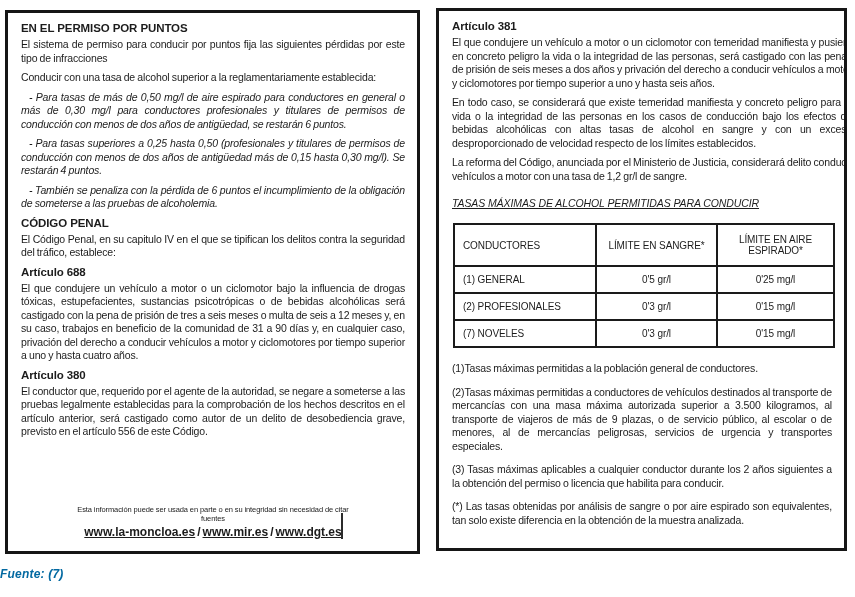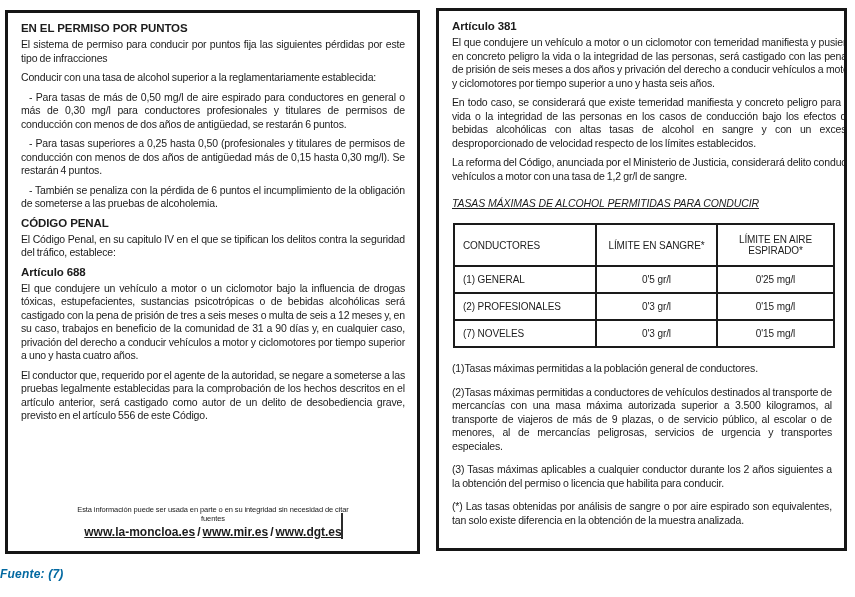--- a/index.html
+++ b/index.html
@@ -32,21 +32,21 @@
     letter-spacing: -0.1px;
   }
   .panel p {
     font-size: 10.5px;
     line-height: 13.5px;
     margin: 0 0 6px 0;
     text-align: justify;
     letter-spacing: -0.15px;
     word-spacing: -0.5px;
   }
-  .bullet { text-indent: 8px; }
+  .bullet { text-indent: 8px; font-style: italic; }
   .mt-lg { margin-top: 14px; }
   .mt-sm { margin-top: 7px; }
 
   
   .clip-right p { margin-right: -20px; }
 
   .table-title {
     font-size: 10.5px;
     text-decoration: underline;
     margin: 8px 0 14px 0;
@@ -124,20 +124,21 @@
     <h3>EN EL PERMISO POR PUNTOS</h3>
     <p>El sistema de permiso para conducir por puntos fija las siguientes pérdidas por este tipo de infracciones</p>
     <p>Conducir con una tasa de alcohol superior a la reglamentariamente establecida:</p>
     <p class="bullet">- Para tasas de más de 0,50 mg/l de aire espirado para conductores en general o más de 0,30 mg/l para conductores profesionales y titulares de permisos de conducción con menos de dos años de antigüedad, se restarán 6 puntos.</p>
     <p class="bullet">- Para tasas superiores a 0,25 hasta 0,50 (profesionales y titulares de permisos de conducción con menos de dos años de antigüedad más de 0,15 hasta 0,30 mg/l). Se restarán 4 puntos.</p>
     <p class="bullet">- También se penaliza con la pérdida de 6 puntos el incumplimiento de la obligación de someterse a las pruebas de alcoholemia.</p>
     <h3 class="mt-lg">CÓDIGO PENAL</h3>
     <p>El Código Penal, en su capitulo IV en el que se tipifican los delitos contra la seguridad del tráfico, establece:</p>
     <h3 class="mt-sm">Artículo 688</h3>
     <p>El que condujere un vehículo a motor o un ciclomotor bajo la influencia de drogas tóxicas, estupefacientes, sustancias psicotrópicas o de bebidas alcohólicas será castigado con la pena de prisión de tres a seis meses o multa de seis a 12 meses y, en su caso, trabajos en beneficio de la comunidad de 31 a 90 días y, en cualquier caso, privación del derecho a conducir vehículos a motor y ciclomotores por tiempo superior a uno y hasta cuatro años.</p>
+    <h3>Artículo 380</h3>
     <p>El conductor que, requerido por el agente de la autoridad, se negare a someterse a las pruebas legalmente establecidas para la comprobación de los hechos descritos en el artículo anterior, será castigado como autor de un delito de desobediencia grave, previsto en el artículo 556 de este Código.</p>
 
     <div class="footer">
       <div class="footer-note">Esta información puede ser usada en parte o en su integridad sin necesidad de citar fuentes</div>
       <div class="footer-links">
         <span class="link">www.la-moncloa.es</span><span class="sep">/</span><span class="link">www.mir.es</span><span class="sep">/</span><span class="link">www.dgt.es</span>
       </div>
     </div>
     <div class="vbar"></div>
   </section>

